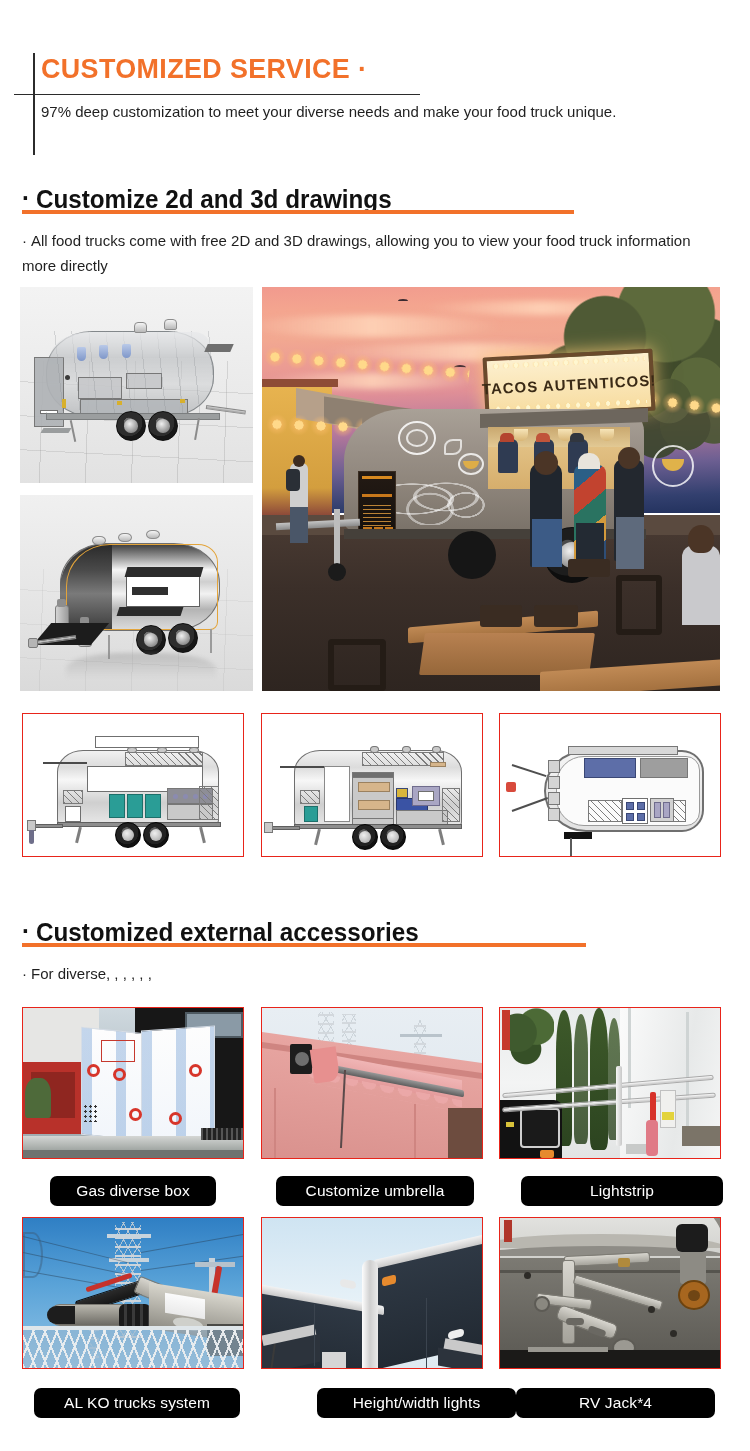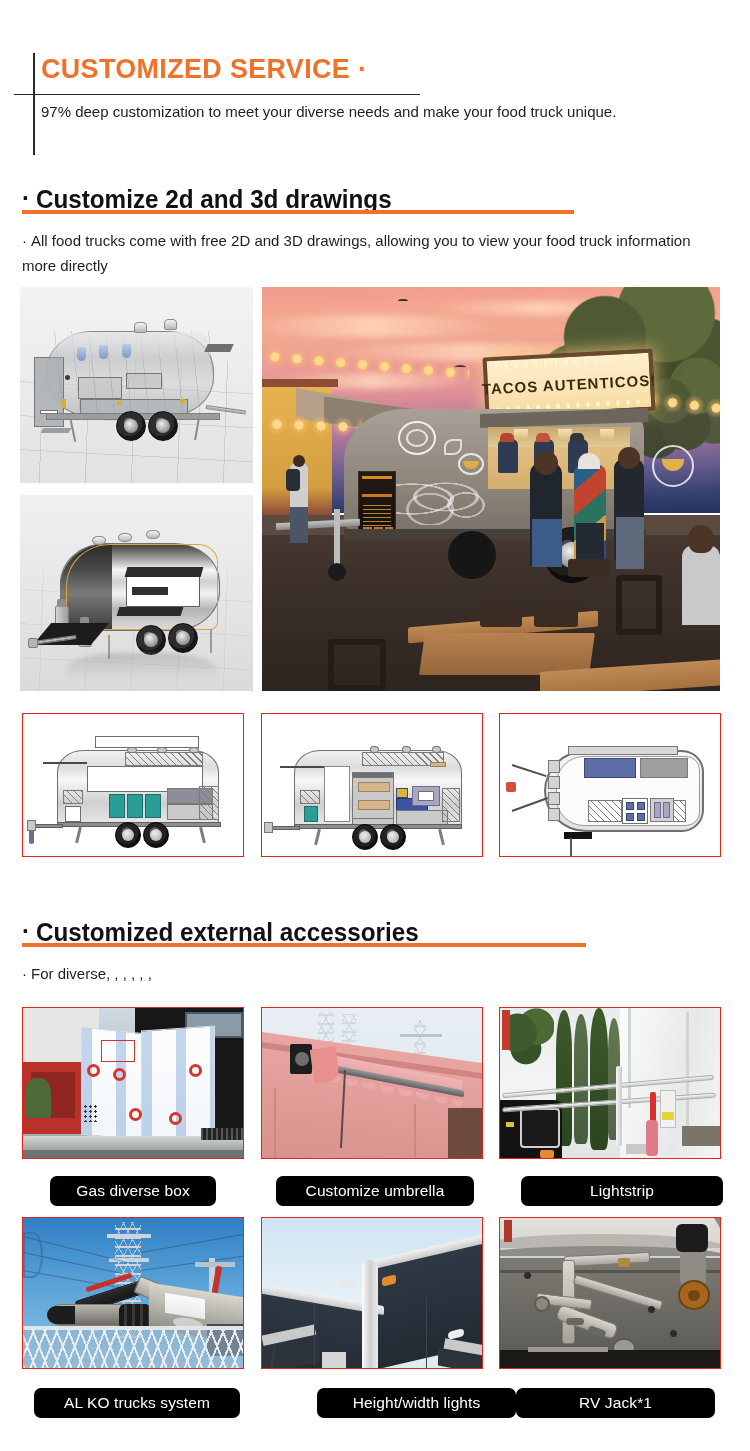--- a/index.html
+++ b/index.html
@@ -869,13 +869,13 @@
   <div style="position:absolute; left:148px; top:88px; width:7px; height:7px; background:#2d2b27; border-radius:50%;"></div>
   <div style="position:absolute; left:170px; top:112px; width:7px; height:7px; background:#2d2b27; border-radius:50%;"></div>
   <div style="position:absolute; left:4px; top:2px; width:8px; height:22px; background:#b0362a;"></div>
 
   <div style="position:absolute; left:0; bottom:0; width:222px; height:18px; background:#1b1a18;"></div>
   <div style="position:absolute; left:28px; bottom:16px; width:80px; height:5px; background:#9a9891;"></div>
 </div>
 
 <div class="pill" style="left:34px; top:1388px; width:206px;">AL KO trucks system</div>
 <div class="pill" style="left:277px; top:1388px; width:199px;margin-left:40px;">Height/width lights</div>
-<div class="pill" style="left:516px; top:1388px; width:199px;">RV Jack*1</div>
+<div class="pill" style="left:516px; top:1388px; width:199px;">RV Jack*4</div>
 
 </body></html>

